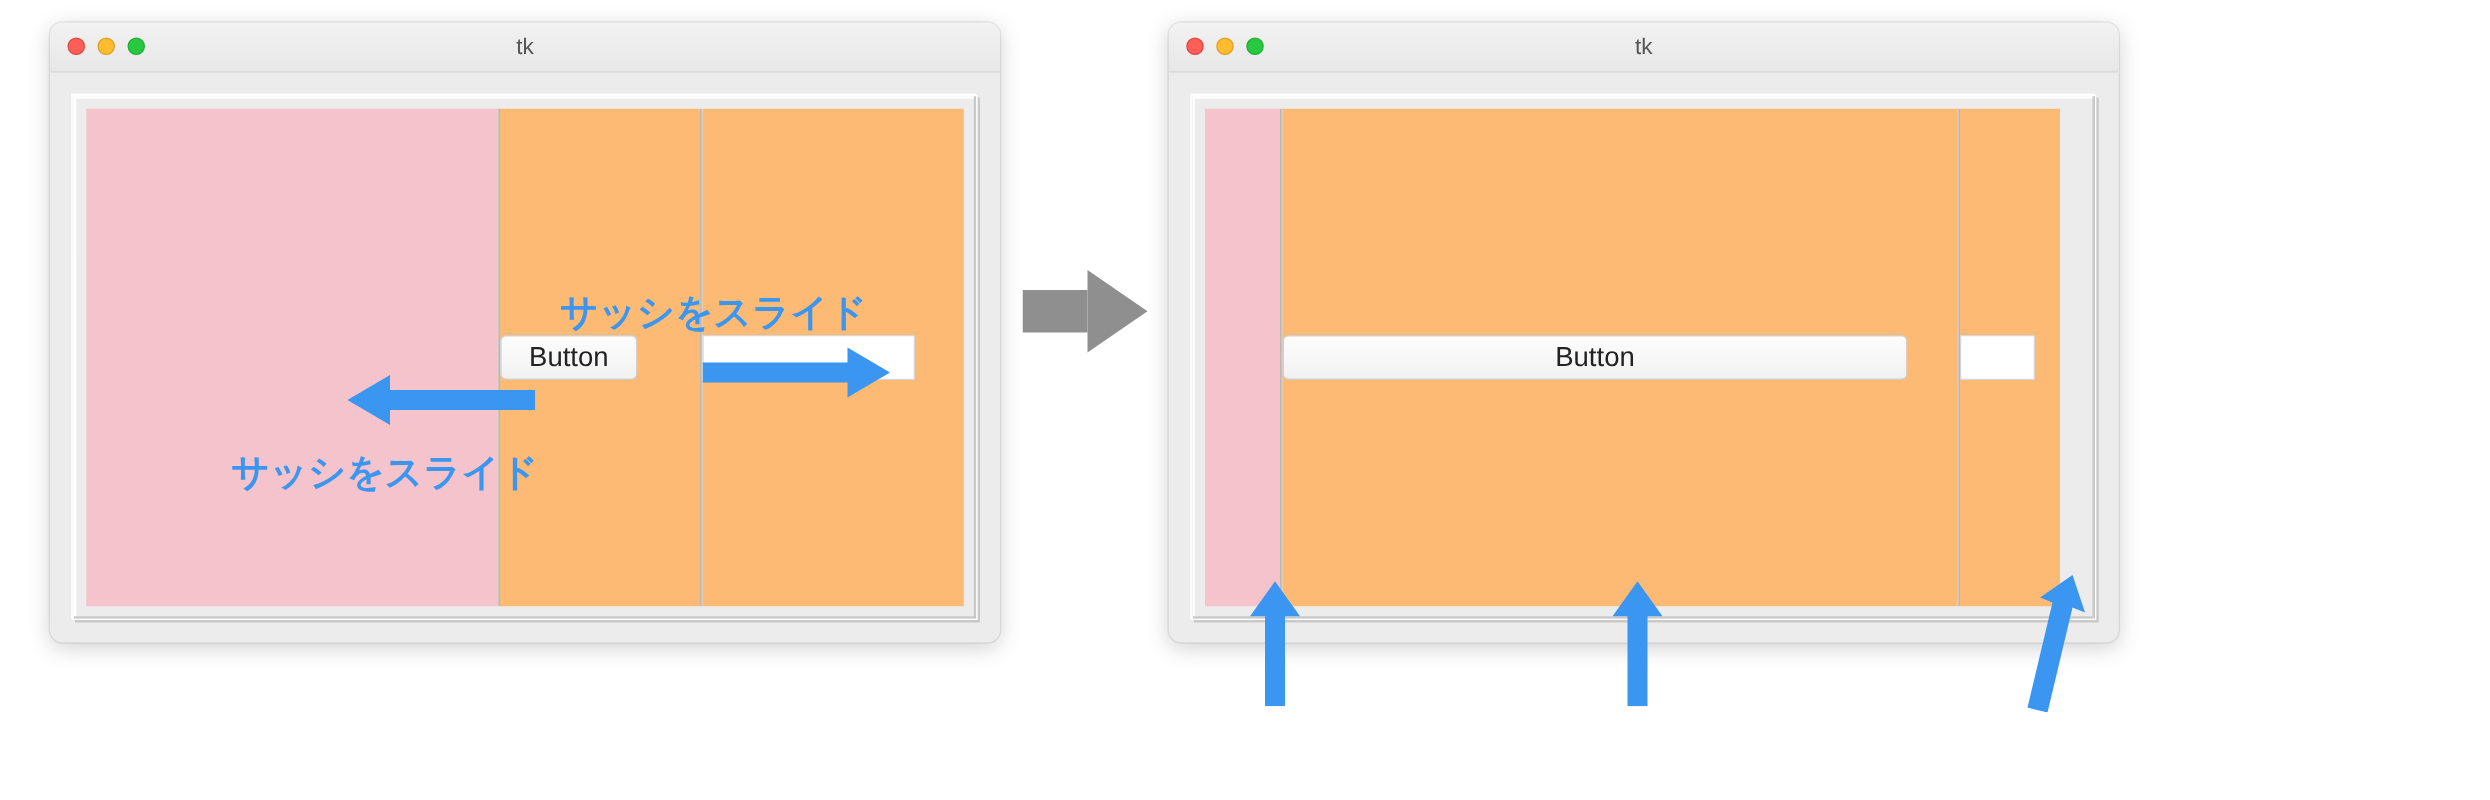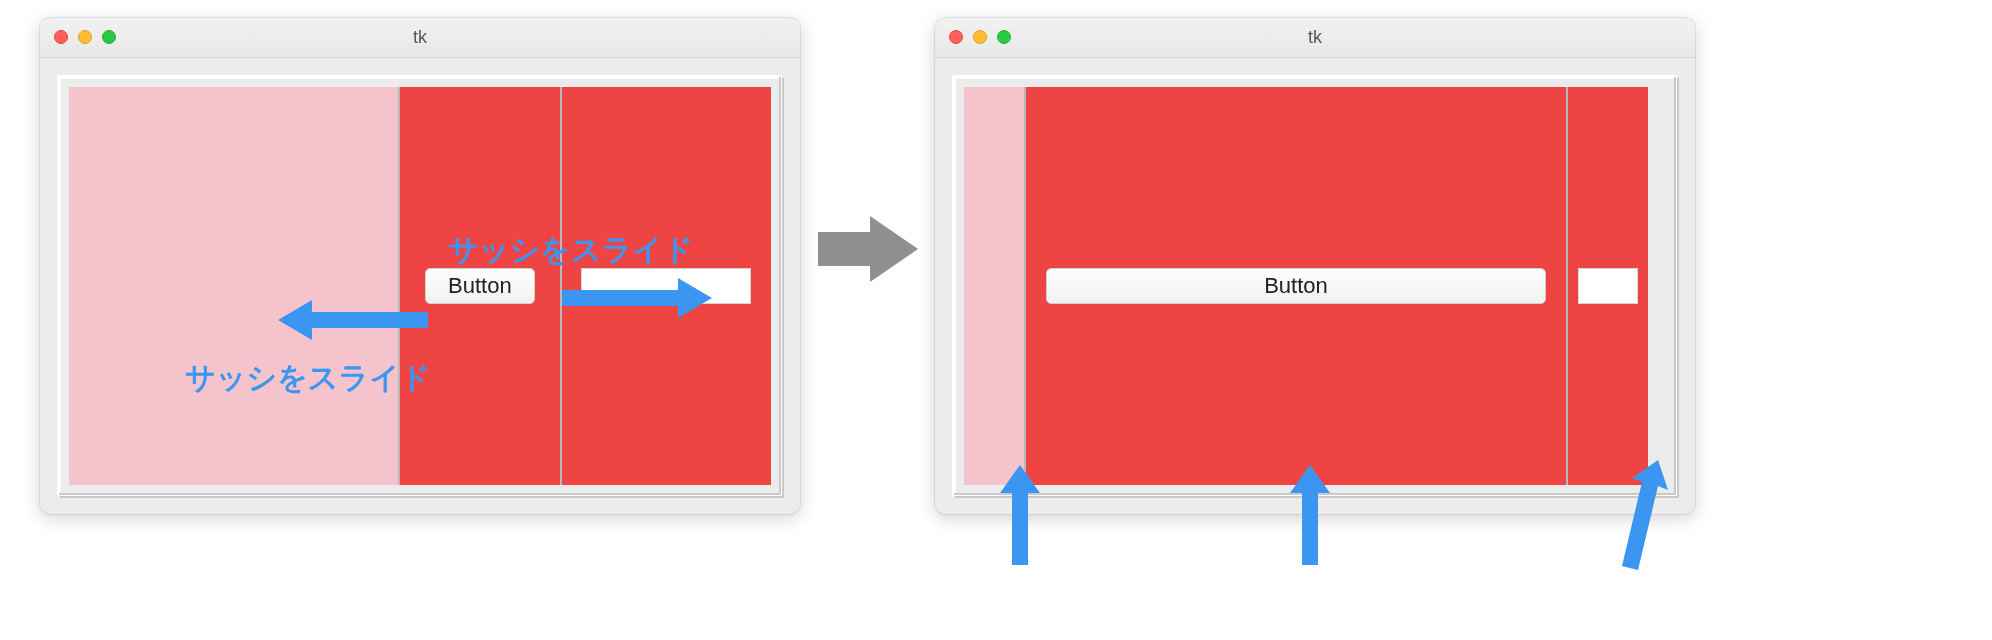--- a/index.html
+++ b/index.html
@@ -59,25 +59,24 @@
     box-shadow: inset -2px -2px 0 #c9c9c9, inset 2px 2px 0 #ffffff,
                 2px 2px 0 #c9c9c9, -1px -1px 0 #ffffff;
     padding: 10px;
     display: flex;
     height: 420px;
     align-items: stretch;
   }
 
   
   .pane {
-    background: #ef4444;
+    background: #fdba74;
     position: relative;
     display: flex;
     align-items: center;
-    justify-content: center;
   }
   .sash {
     width: 2px;
     background: #ffffff;
     border-left: 1px solid #b9b9b9;
     border-right: 1px solid #b9b9b9;
     cursor: col-resize;
   }
   .canvas {
     background: #f4c3cc;

